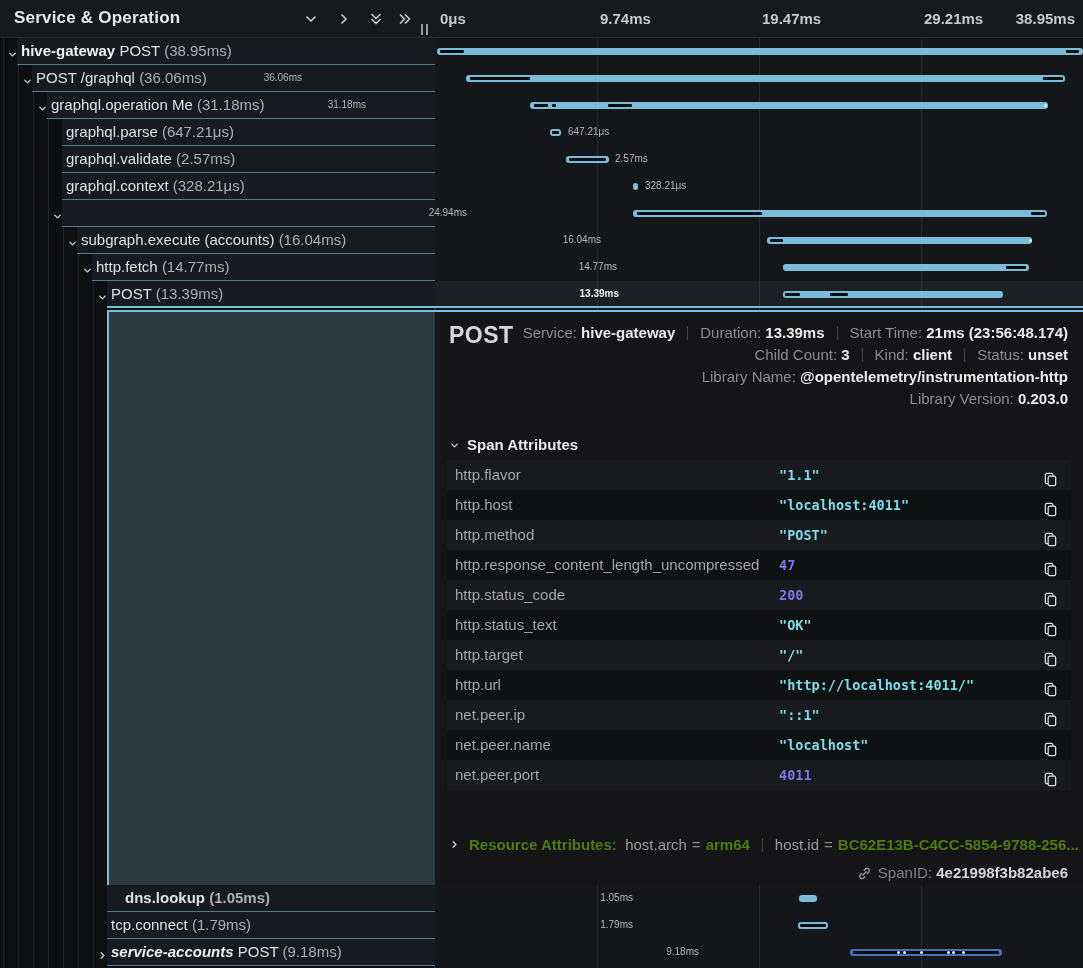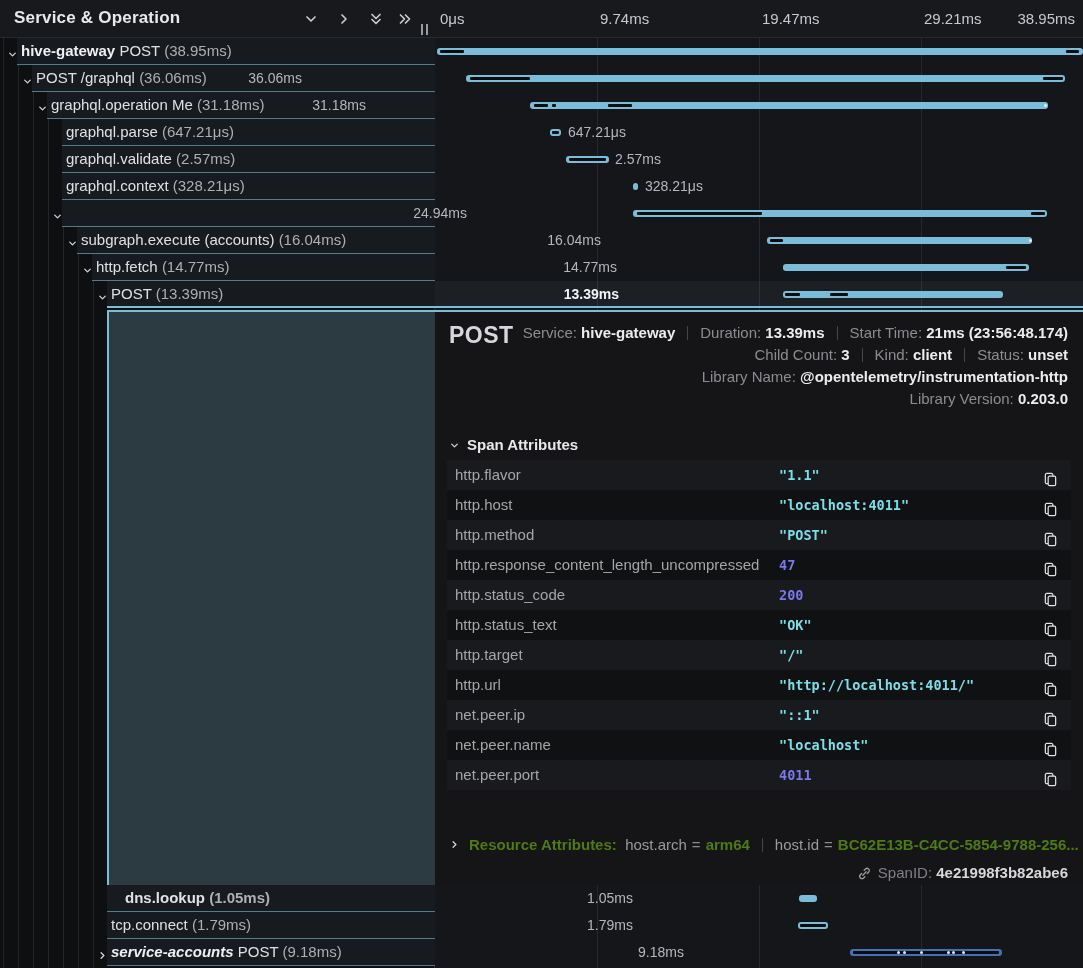--- a/index.html
+++ b/index.html
@@ -14,38 +14,38 @@
     background:#17191d; border-bottom:1px solid #26282c; z-index:6; }
   #tree-title { position:absolute; left:14px; top:8px; font-size:17px; font-weight:bold; color:#e9e9ec; letter-spacing:.2px; }
   .hdr-icon { position:absolute; top:11px; width:18px; height:16px; color:#c9c9ce; cursor:pointer; }
   #hdr-handle { position:absolute; left:421px; top:24px; width:10px; height:12px; color:#9a9aa0; }
   #hdr-handle i { position:absolute; top:0; width:2px; height:11px; background:#9a9aa0; }
   .guide { position:absolute; top:38px; bottom:0; width:1px; background:#232529; z-index:1; }
 
   
   #timeline { position:absolute; left:435px; top:0; width:648px; height:968px; background:#141619; overflow:hidden; }
   #ruler { position:absolute; left:0; top:0; width:648px; height:38px; background:#17191d; border-bottom:1px solid #26282c; z-index:3; }
-  .tick-label { position:absolute; top:10px; font-size:15px; font-weight:400; color:#c8c9cf; white-space:nowrap; }
+  .tick-label { position:absolute; top:10px; font-size:15px; font-weight:700; color:#c8c9cf; white-space:nowrap; }
   .gridline { position:absolute; top:0; width:1px; height:968px; background:#26282c; z-index:0; }
 
   
   .row { position:absolute; left:0; width:923px; height:27px; z-index:2; cursor:pointer; }
   .row-bg { position:absolute; top:0; height:27px; background:#171a1f;
     border-bottom:1px solid rgba(120,186,216,.6); }
   .row-hl { position:absolute; top:0; height:27px; background:rgba(205,228,248,.05); }
   .row-label { position:absolute; top:0; height:27px; line-height:26px; white-space:nowrap; font-size:15px; color:#dfe0e4; z-index:3;}
   .row-label .svc { font-weight:bold; color:#f0f0f3; }
   .row-label .svc.italic { font-style:italic; }
   .row-label .dur { color:#aeafb5; }
   .tree-chev { position:absolute; top:8px; width:11px; height:11px; color:#cfcfd4; z-index:3; }
   .bar { position:absolute; top:10px; height:7px; border-radius:3px; background:#7bbdd9; z-index:2; }
   .bar-tick { position:absolute; top:2px; height:3px; background:#0b0c0e; border-radius:1px; }
   .bar-dot { position:absolute; top:2px; width:3px; height:3px; background:#dfe6ee; border-radius:50%; }
   .bar-enddot { position:absolute; top:12px; width:3px; height:3px; background:#e8edf2; border-radius:50%; z-index:3; }
-  .bar-label { position:absolute; top:0; height:27px; line-height:26px; font-size:14px; color:#b6b7bd; white-space:nowrap; z-index:2; }
+  .bar-label { position:absolute; top:0; height:27px; line-height:26px; font-size:10px; color:#b6b7bd; white-space:nowrap; z-index:2; }
   .bar-label.sel { color:#f4f4f6; font-weight:bold; }
   .sel-underline { position:absolute; height:2px; background:#7bbdd9; z-index:4; }
 
   
   #detail-left { position:absolute; left:107px; top:310px; width:328px; height:575px;
     background:#2c3a41; border-left:2px solid #7bbdd9; border-top:2px solid #7bbdd9; z-index:5; }
   #detail-panel { position:absolute; left:435px; top:310px; width:648px; height:575px;
     background:#151517; border-top:2px solid #7bbdd9; z-index:5; }
   #detail-title { position:absolute; left:14px; top:10px; font-size:23px; font-weight:600; color:#d6d6dc; letter-spacing:.5px; }
   .meta-line { position:absolute; right:15px; text-align:right; font-size:15px; color:#8c8c92; white-space:nowrap; }
@@ -260,21 +260,21 @@
         <div class="row-label" style="left: 111px;"><span class="svc italic">service-accounts</span>  <span>POST </span><span class="dur">(9.18ms)</span></div>
         <div class="bar" style="left: 850px; width: 152px; background: rgb(68, 112, 180);">
           <div class="bar-tick" style="left: 3px; width: 146px;"></div>
           <div class="bar-dot" style="left: 47px;"></div>
           <div class="bar-dot" style="left: 53px;"></div>
           <div class="bar-dot" style="left: 70px;"></div>
           <div class="bar-dot" style="left: 97px;"></div>
           <div class="bar-dot" style="left: 102px;"></div>
           <div class="bar-dot" style="left: 112px;"></div>
         </div>
-        <div class="bar-label" style="right: 239px;">9.18ms</div>
+        <div class="bar-label" style="right: 224px;">9.18ms</div>
       </div>
     </div>
 
   <div id="detail-left"></div>
   <div id="detail-panel">
     <div id="detail-title">POST</div>
     <div id="meta-lines">
         <div class="meta-line" style="top: 12px;">Service: <b>hive-gateway</b><span class="meta-sep"></span>Duration: <b>13.39ms</b><span class="meta-sep"></span>Start Time: <b>21ms (23:56:48.174)</b></div>
         <div class="meta-line" style="top: 34px;">Child Count: <b>3</b><span class="meta-sep"></span>Kind: <b>client</b><span class="meta-sep"></span>Status: <b>unset</b></div>
         <div class="meta-line" style="top: 56px;">Library Name: <b>@opentelemetry/instrumentation-http</b></div>

